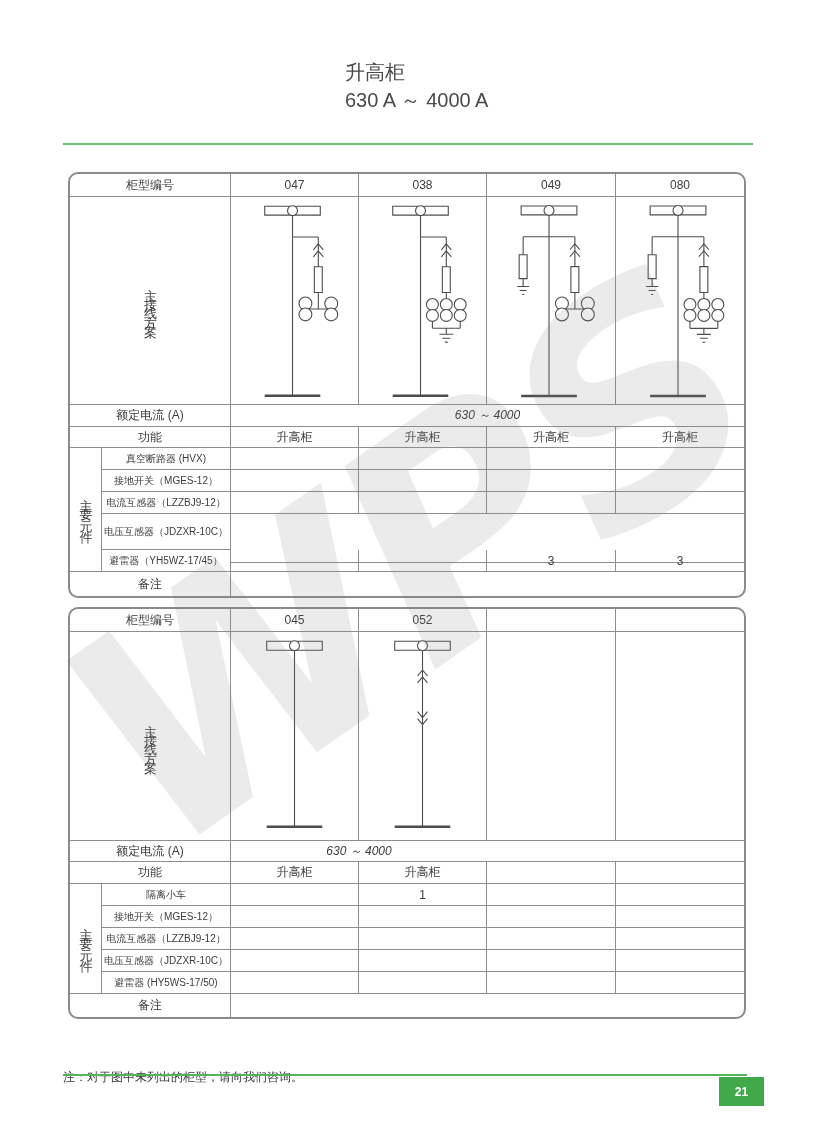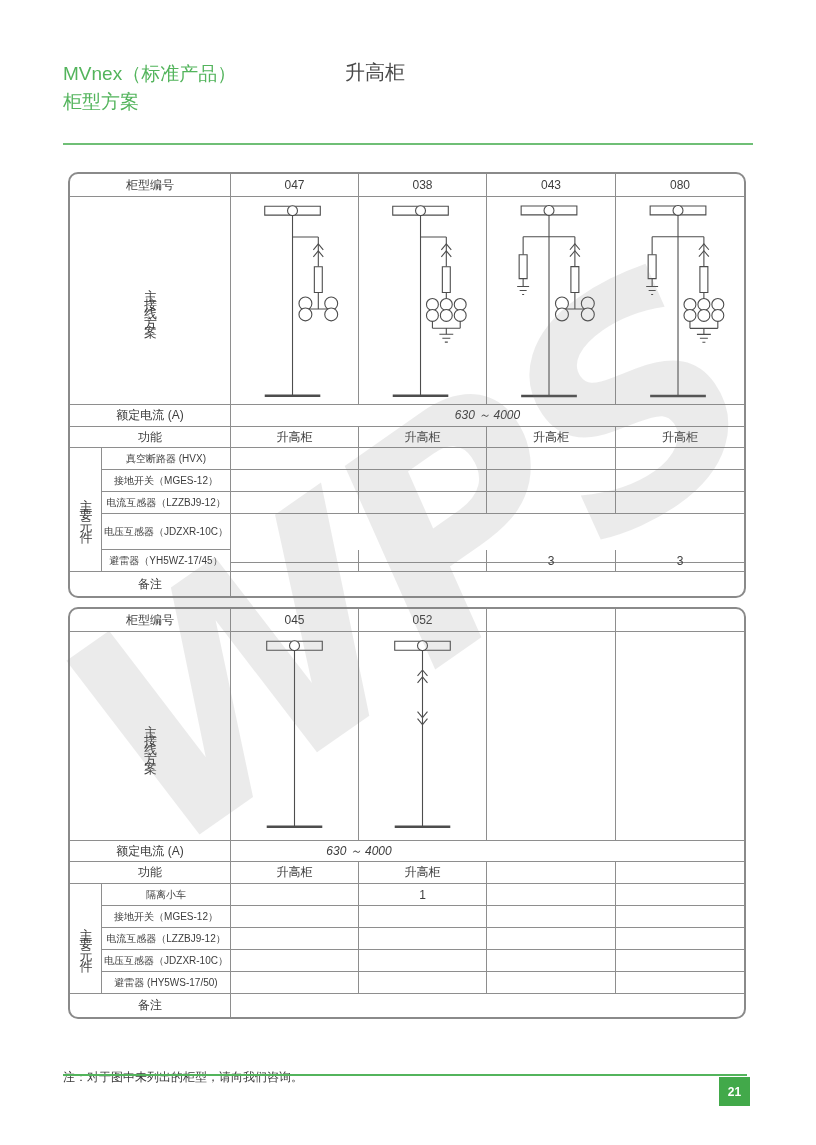--- a/index.html
+++ b/index.html
@@ -36,56 +36,53 @@
   .pv{font-size:14px;white-space:pre-line;text-align:center;line-height:15px;
       align-items:flex-start;padding-top:3px;margin-top:45px;}
   .diag{padding:0;}
   .diag svg{display:block;width:100%;height:100%;}
   .halfspan{display:inline-block;width:256px;text-align:center;}
   .ratecell{justify-content:flex-start;}
   
   .note{position:absolute;left:63px;top:1069px;font-size:12px;color:#3a3a3a;}
   .ftr-rule{position:absolute;left:63px;top:1074px;width:684px;height:2px;background:#53b45c;}
   .pagebox{
-    position:absolute;left:719px;top:1077px;width:31px;height:29px;background:#42a94a;
+    position:absolute;left:719px;top:1077px;width:45px;height:29px;background:#42a94a;
     color:#fff;font-size:12px;font-weight:bold;display:flex;align-items:center;justify-content:center;
   }
   
   .wmark{
     position:absolute;left:20px;top:330px;width:780px;height:460px;
     display:flex;align-items:center;justify-content:center;
     pointer-events:none;z-index:5;
   }
   .wmark span{
     font-size:300px;font-weight:bold;font-style:italic;
     color:rgba(130,130,130,0.16);transform:rotate(-35deg);letter-spacing:-8px;
     font-family:"DejaVu Sans",sans-serif;
   }
   line,path,rect,circle,polyline{vector-effect:non-scaling-stroke;}
 </style>
 </head>
 <body>
 
 <div class="page">
 
-  <div class="hdr-left">
-    <div>MVnex（标准产品）</div>
-    <div>柜型方案</div>
-  </div>
   <div class="hdr-right">
     <div>升高柜</div>
+    <div>630 A ～ 4000 A</div>
   </div>
   <div class="hdr-rule"></div>
 
   <div class="tbl t1">
 
     <div class="cell sp2">柜型编号</div>
     <div class="cell">047</div>
     <div class="cell">038</div>
-    <div class="cell">043</div>
+    <div class="cell">049</div>
     <div class="cell nr">080</div>
 
     <div class="cell sp2 vert">主接线方案</div>
     <div class="cell diag">
       <svg viewBox="0 0 128 208" fill="none" stroke="#4d4d4d" stroke-width="1.1">
         <rect x="34" y="9" width="56" height="9" fill="#fff"></rect>
         <circle cx="62" cy="13.5" r="5" fill="#fff"></circle>
         <path d="M62 18 V200"></path>
           <path d="M34 200 H90" stroke-width="2.6"></path>
         <path d="M62 40 H88 M88 40 V70"></path>

